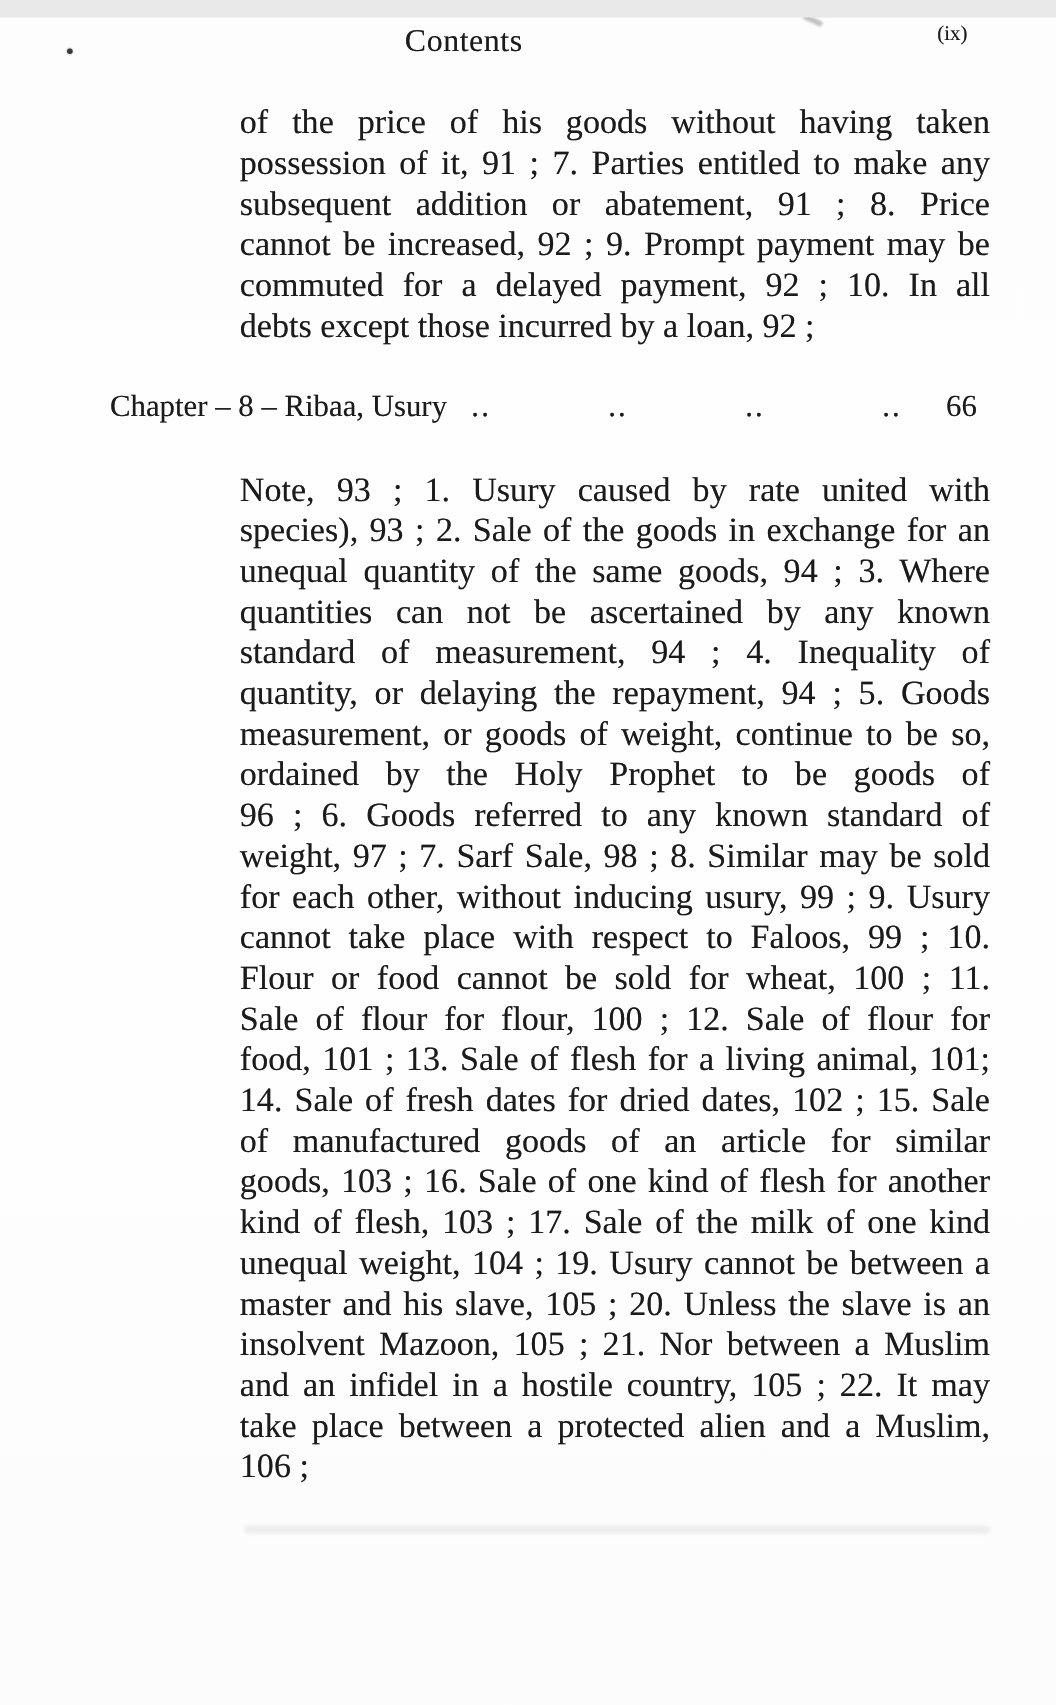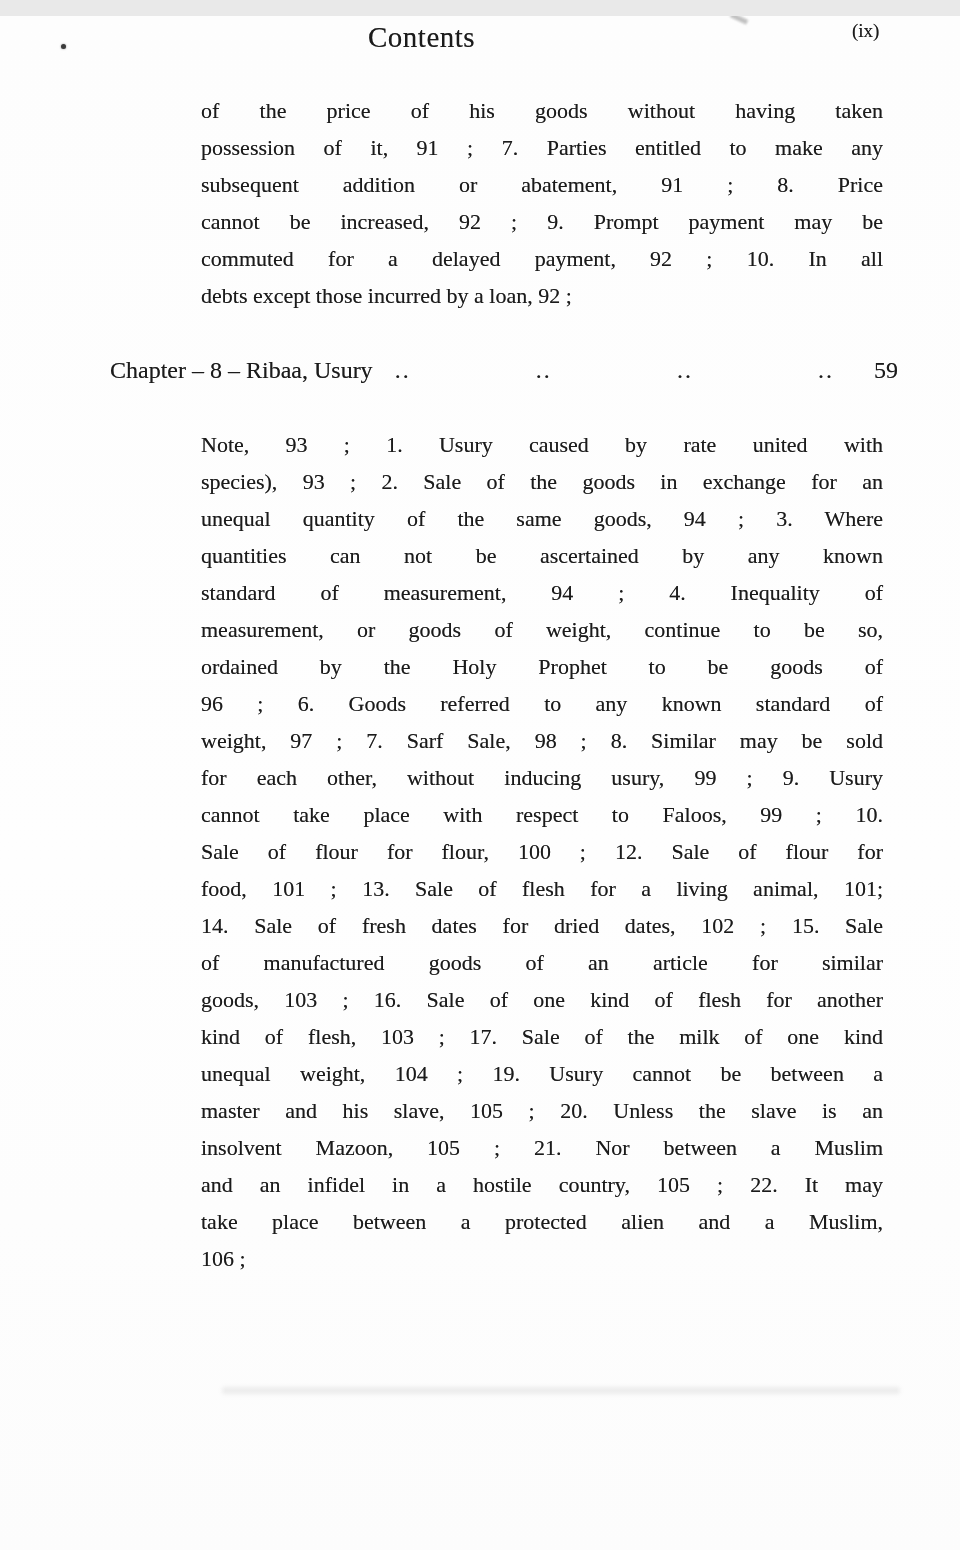--- a/index.html
+++ b/index.html
@@ -40,49 +40,49 @@
   }
   .header-folio {
     position: absolute;
     left: 852px;
     top: 4px;
     font-size: 19px;
   }
 
   .para {
     position: absolute;
-    left: 201px;
+    left: 218px;
     width: 682px;
-    font-size: 22px;
+    font-size: 31px;
   }
   .para-1 { top: 76px; }
   .para-2 { top: 410px; }
 
   .line {
     height: 37px;
     line-height: 37px;
     text-align: justify;
     text-align-last: justify;
     white-space: nowrap;
     overflow: visible;
   }
   .line.last {
     text-align-last: left;
     white-space: normal;
   }
 
   .chapter-row {
     position: absolute;
-    left: 110px;
+    left: 100px;
     top: 334px;
     width: 788px;
     height: 40px;
     display: flex;
     align-items: center;
-    font-size: 24px;
+    font-size: 28px;
     line-height: 40px;
   }
   .chapter-label { flex: none; white-space: nowrap; }
   .leader {
     flex: 1;
     display: flex;
     justify-content: space-between;
     margin-left: 22px;
     margin-right: 40px;
     letter-spacing: 2px;
@@ -133,35 +133,37 @@
     </div>
 
   <div class="chapter-row">
     <span class="chapter-label">Chapter – 8 – Ribaa, Usury</span>
     <span class="leader">
         <span class="dot-pair">..</span>
         <span class="dot-pair">..</span>
         <span class="dot-pair">..</span>
         <span class="dot-pair last">..</span>
       </span>
-    <span class="chapter-page">59</span>
+    <span class="chapter-page">66</span>
   </div>
 
   <div class="para para-2">
       <div class="line">Note, 93 ; 1. Usury caused by rate united with</div>
       <div class="line">species), 93 ; 2. Sale of the goods in exchange for an</div>
       <div class="line">unequal quantity of the same goods, 94 ; 3. Where</div>
       <div class="line">quantities can not be ascertained by any known</div>
       <div class="line">standard of measurement, 94 ; 4. Inequality of</div>
+      <div class="line">quantity, or delaying the repayment, 94 ; 5. Goods</div>
       <div class="line">measurement, or goods of weight, continue to be so,</div>
       <div class="line">ordained by the Holy Prophet to be goods of</div>
       <div class="line">96 ; 6. Goods referred to any known standard of</div>
       <div class="line">weight, 97 ; 7. Sarf Sale, 98 ; 8. Similar may be sold</div>
       <div class="line">for each other, without inducing usury, 99 ; 9. Usury</div>
       <div class="line">cannot take place with respect to Faloos, 99 ; 10.</div>
+      <div class="line">Flour or food cannot be sold for wheat, 100 ; 11.</div>
       <div class="line">Sale of flour for flour, 100 ; 12. Sale of flour for</div>
       <div class="line">food, 101 ; 13. Sale of flesh for a living animal, 101;</div>
       <div class="line">14. Sale of fresh dates for dried dates, 102 ; 15. Sale</div>
       <div class="line">of manufactured goods of an article for similar</div>
       <div class="line">goods, 103 ; 16. Sale of one kind of flesh for another</div>
       <div class="line">kind of flesh, 103 ; 17. Sale of the milk of one kind</div>
       <div class="line">unequal weight, 104 ; 19. Usury cannot be between a</div>
       <div class="line">master and his slave, 105 ; 20. Unless the slave is an</div>
       <div class="line">insolvent Mazoon, 105 ; 21. Nor between a Muslim</div>
       <div class="line">and an infidel in a hostile country, 105 ; 22. It may</div>

